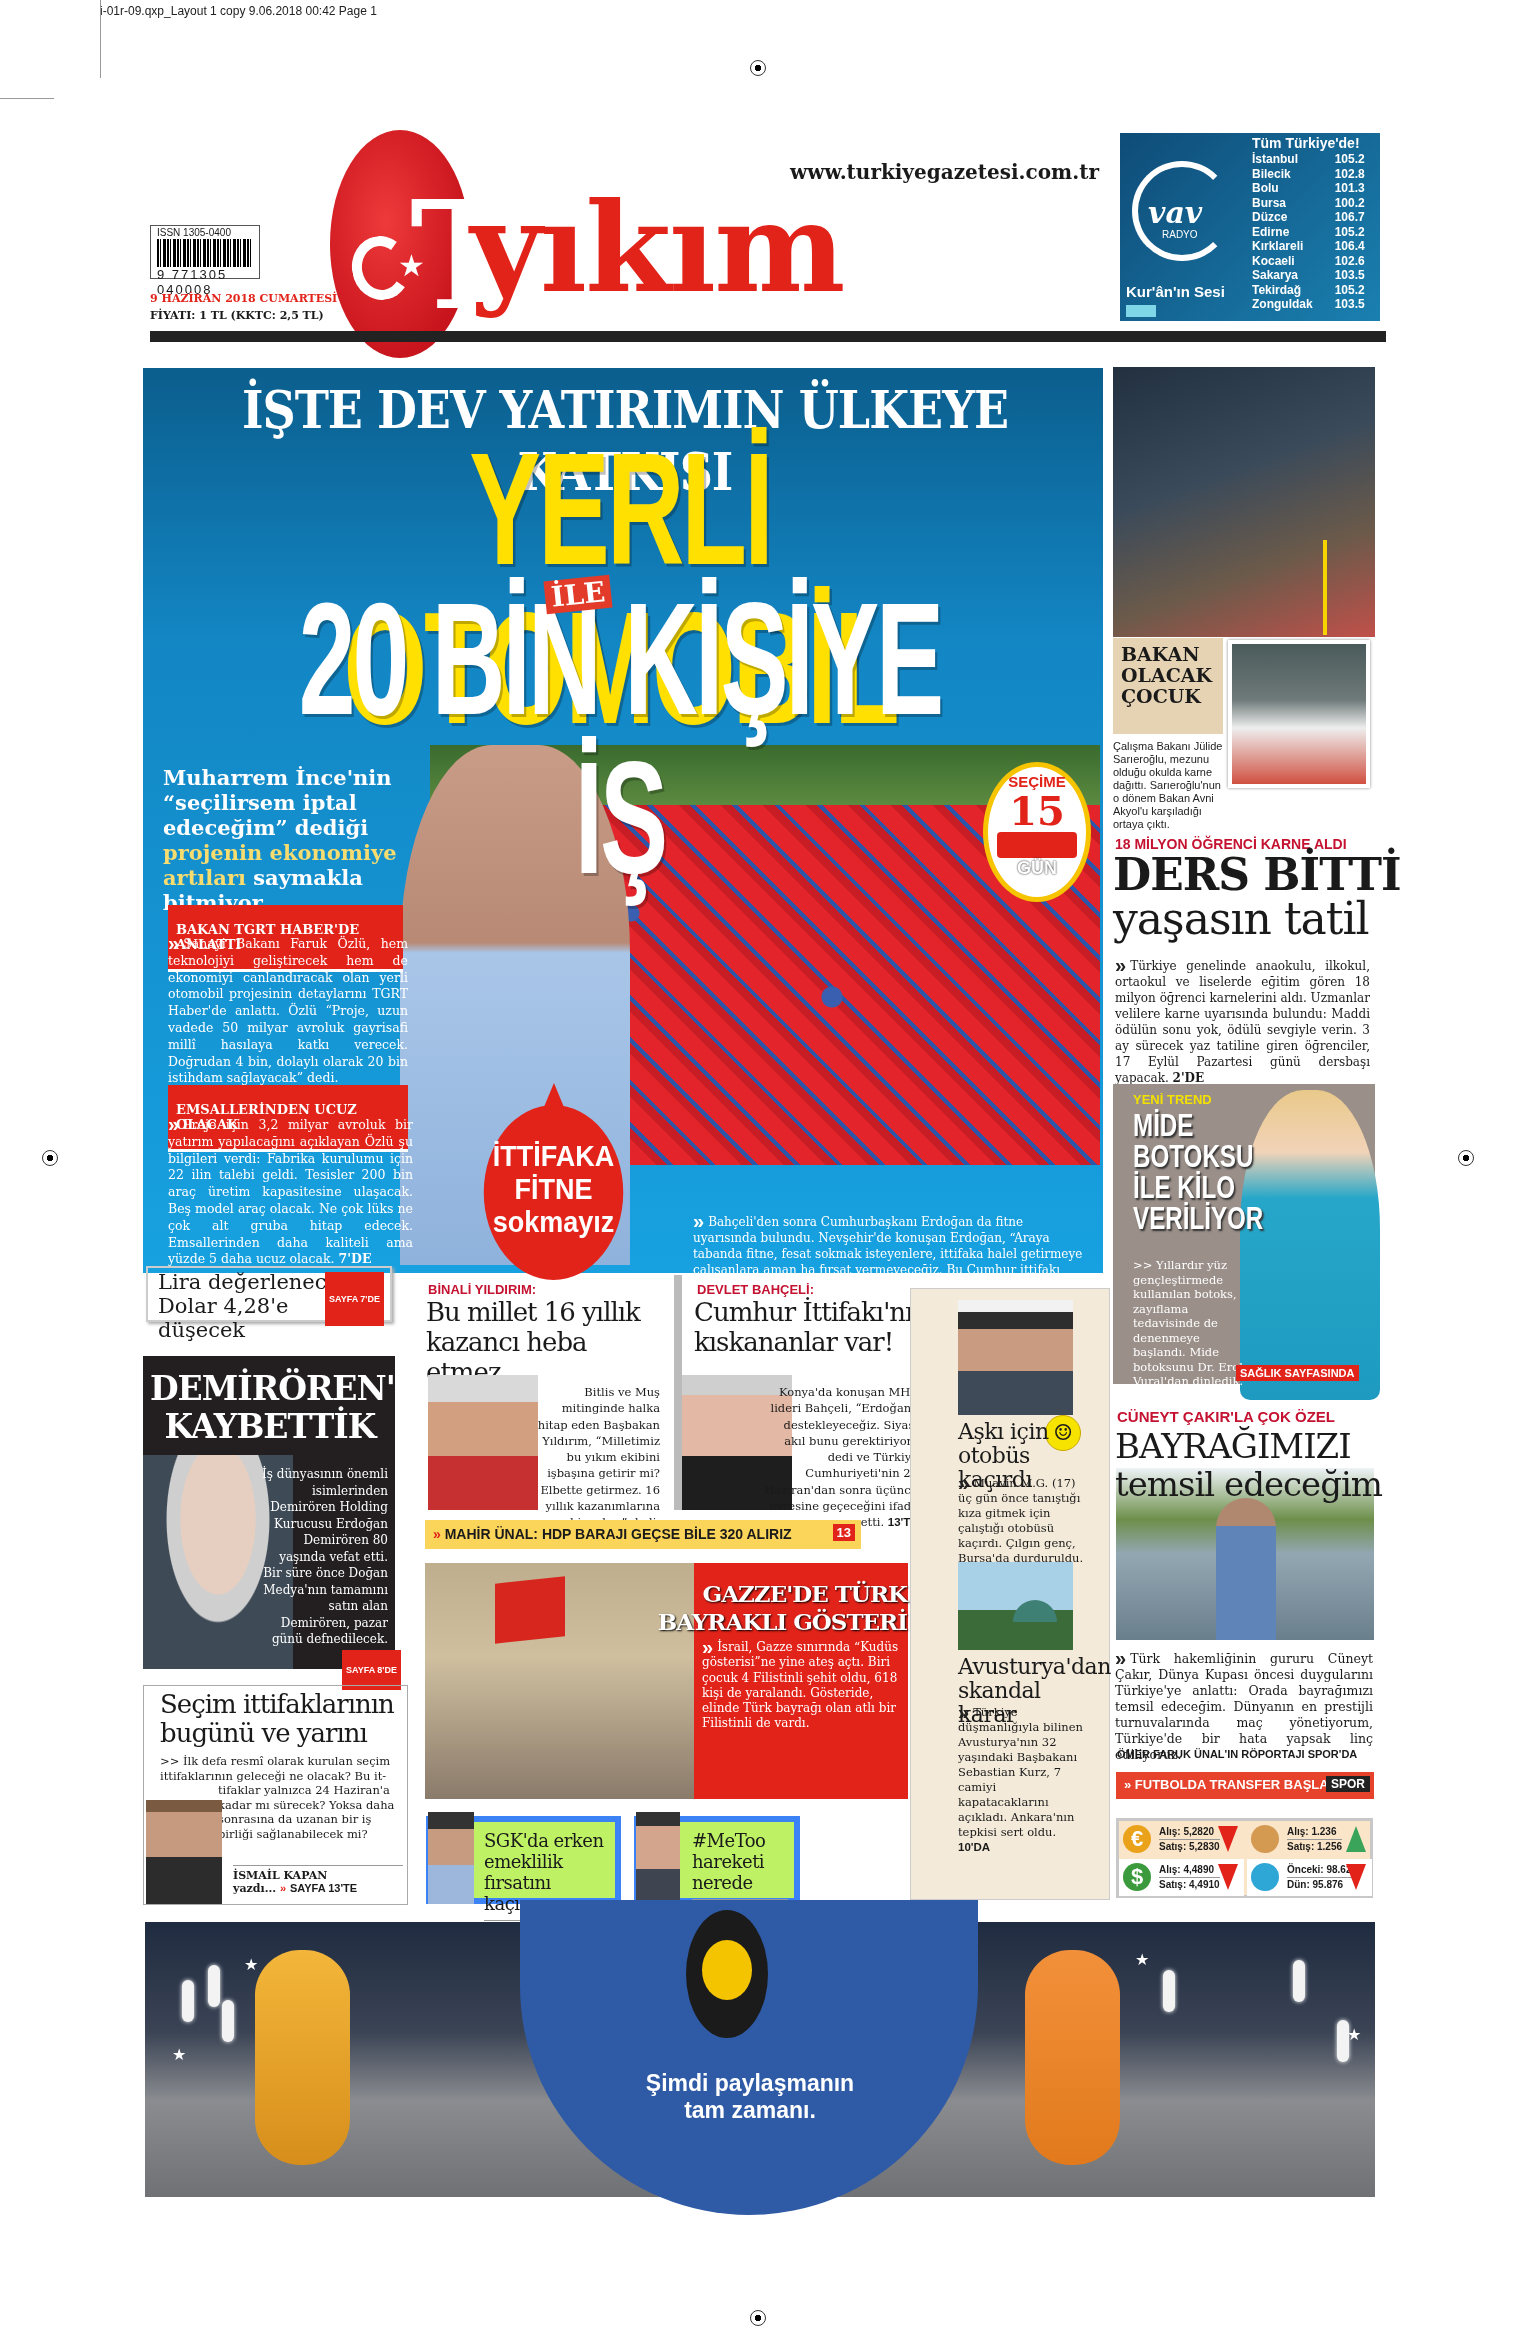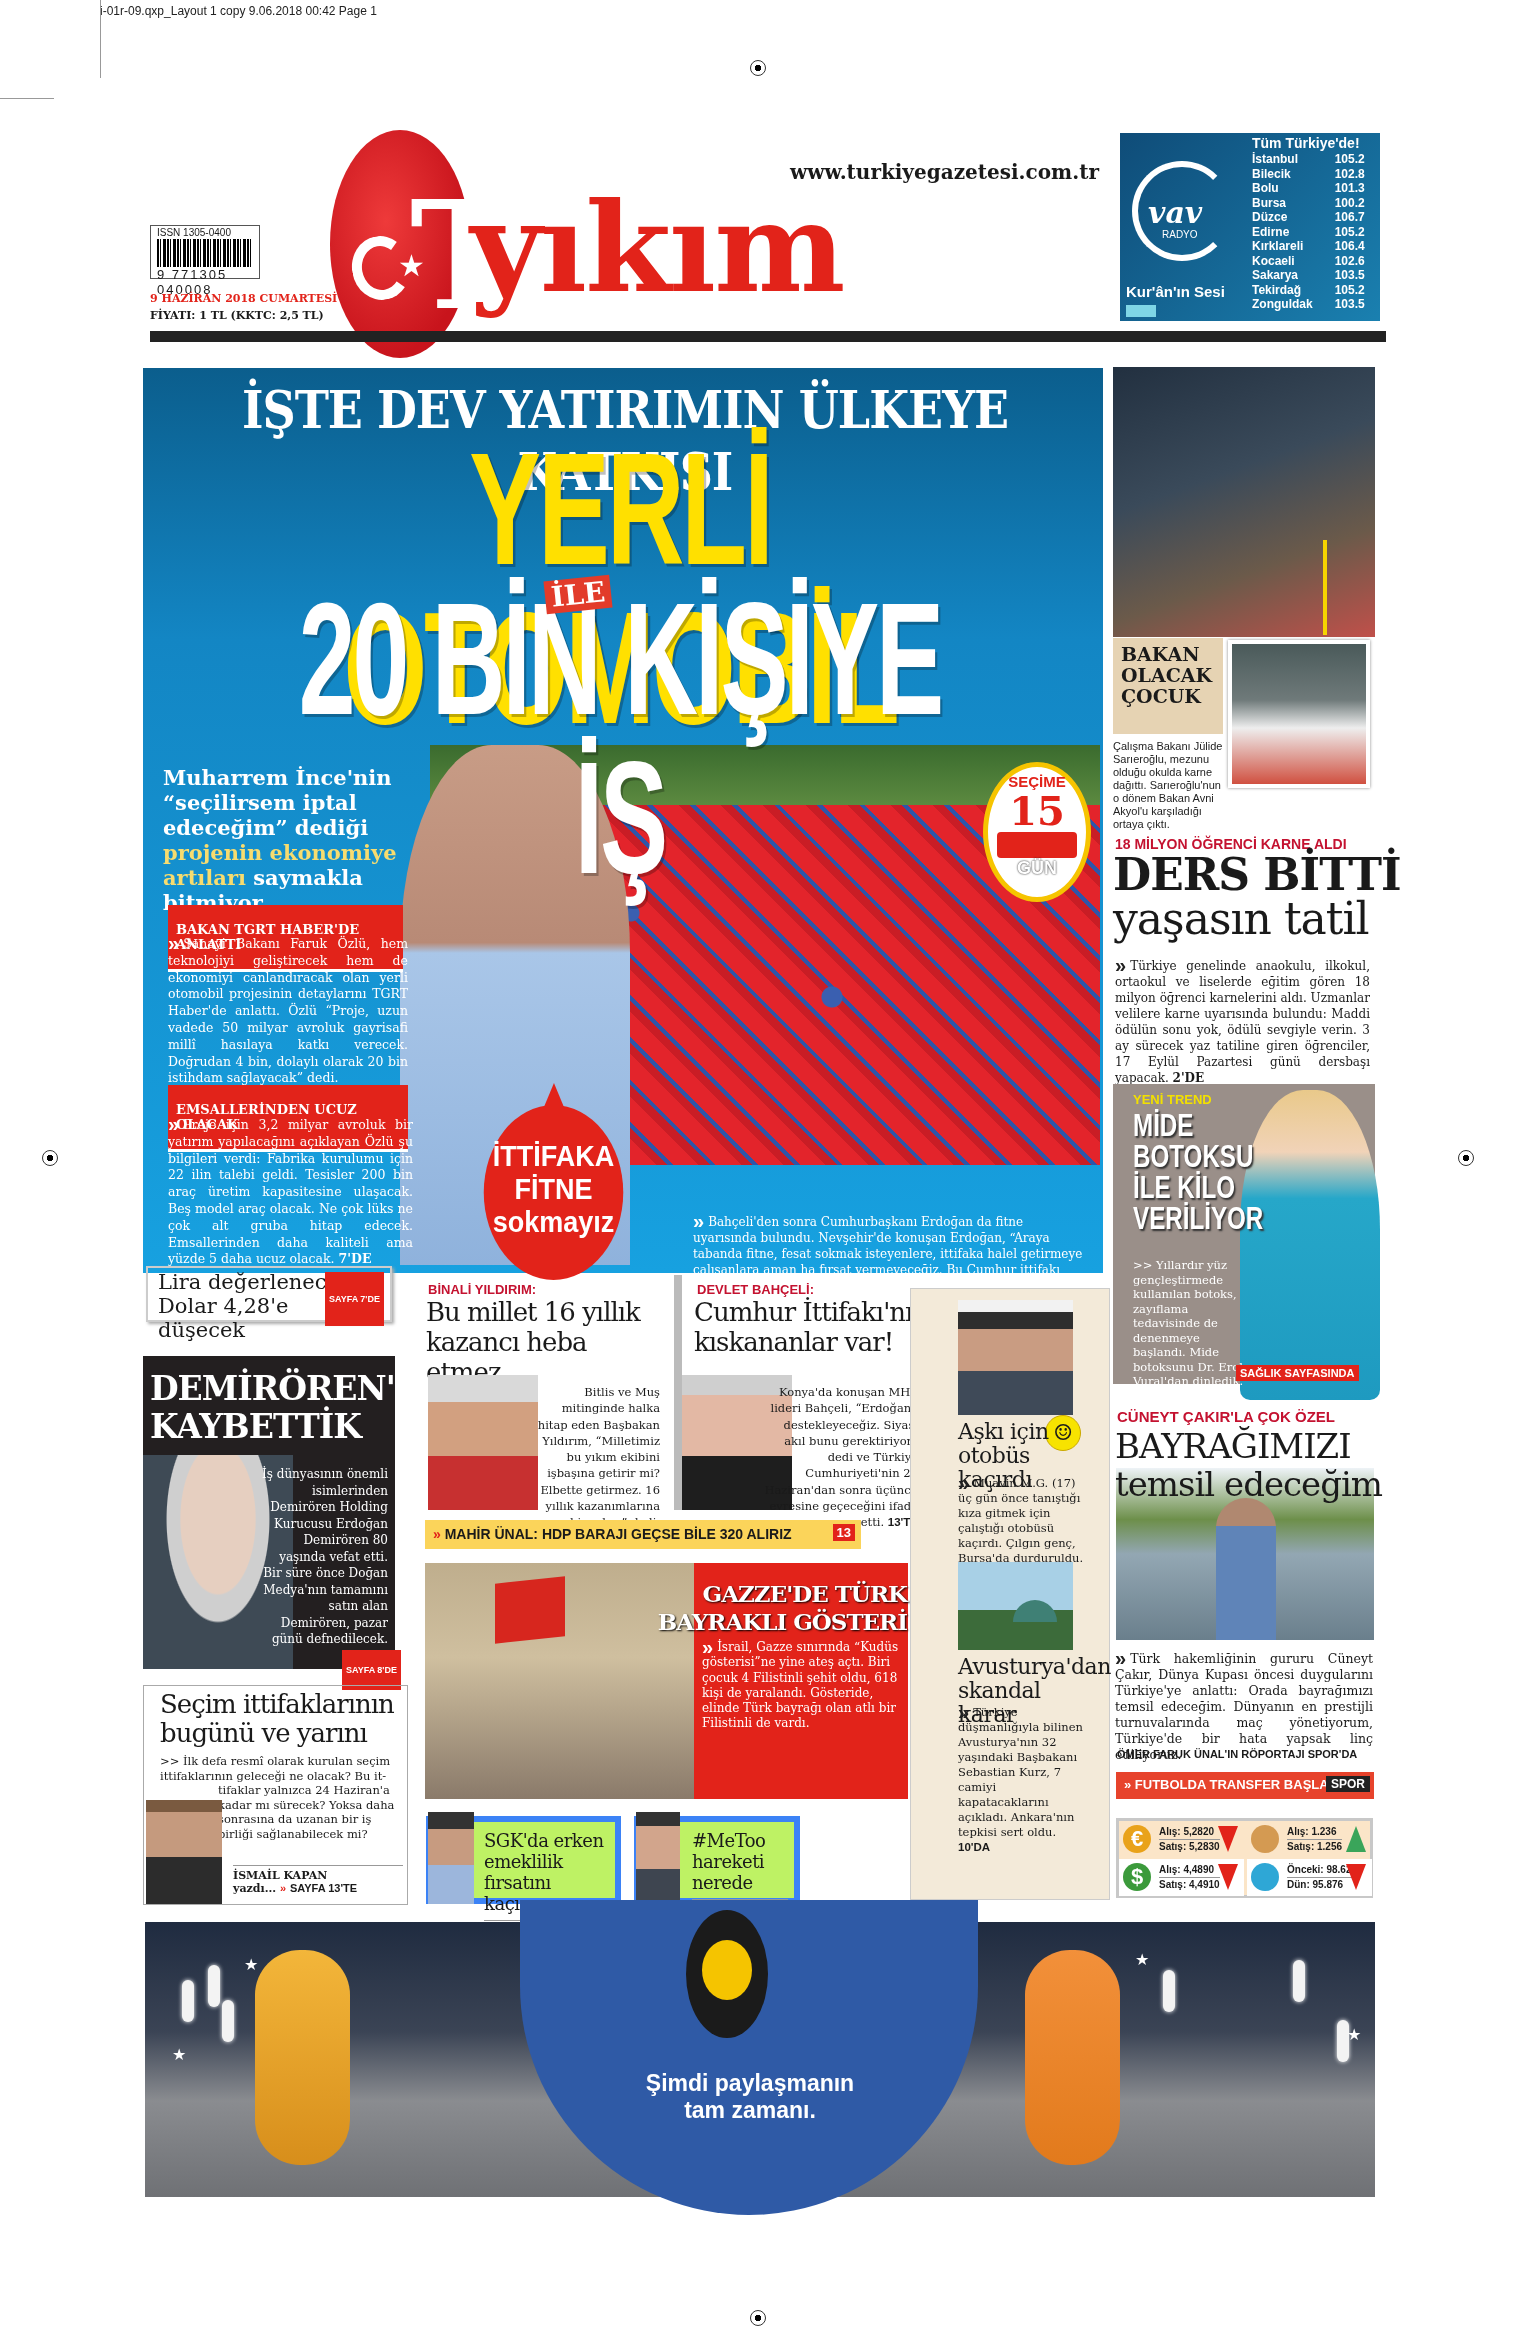--- a/index.html
+++ b/index.html
@@ -84,21 +84,21 @@
   .curr .cell{position:absolute;width:125px;height:37px}
   .curr .ic{position:absolute;left:4px;top:4px;width:28px;height:28px;border-radius:50%}
   .curr .vals{position:absolute;left:40px;top:4px;line-height:14px}
   .curr .vals div:first-child{border-bottom:1px solid #999}
   .tri-d{position:absolute;right:6px;top:5px;border-left:10px solid transparent;border-right:10px solid transparent;border-top:26px solid #e2231a}
   .tri-u{position:absolute;right:6px;top:5px;border-left:10px solid transparent;border-right:10px solid transparent;border-bottom:26px solid #3aa55a}
   
   .lira{left:146px;top:1266px;width:246px;height:56px;border:2px solid #ccc;box-shadow:2px 2px 3px #aaa;font-family:"DejaVu Serif",serif;font-size:21px;line-height:24px;padding:2px 10px}
   .sayfa{background:#e2231a;color:#fff;font-family:"Liberation Sans",sans-serif;font-weight:bold;font-size:9px;padding:15px 4px}
   .demir{left:143px;top:1356px;width:252px;height:313px;background:#231f20}
-  .demir-h{left:150px;top:1370px;width:240px;text-align:left;font-family:"DejaVu Serif",serif;font-weight:bold;font-size:33px;line-height:38px;color:#fff;letter-spacing:-1px}
+  .demir-h{left:150px;top:1370px;width:240px;text-align:center;font-family:"DejaVu Serif",serif;font-weight:bold;font-size:33px;line-height:38px;color:#fff;letter-spacing:-1px}
   .demir-photo{left:143px;top:1455px;width:150px;height:214px;background:radial-gradient(ellipse at 50% 30%,#e6cfc0 0 35%,#cfcfcf 36% 48%,#3e4a55 49%)}
   .demir-t{left:258px;top:1466px;width:130px;text-align:right;font-family:"DejaVu Serif",serif;font-size:12px;line-height:16.5px;color:#fff}
   .secim-box{left:143px;top:1685px;width:265px;height:220px;border:1px solid #aaa}
   .secim-h{left:160px;top:1690px;font-family:"DejaVu Serif",serif;font-size:26px;line-height:29px;letter-spacing:-1px}
   .secim-t1{left:160px;top:1754px;width:240px;font-family:"DejaVu Serif",serif;font-size:11.5px;line-height:14.5px}
   .secim-t2{left:218px;top:1783px;width:185px;font-family:"DejaVu Serif",serif;font-size:11.5px;line-height:14.5px}
   .kapan-photo{left:146px;top:1800px;width:76px;height:104px;background:linear-gradient(180deg,#7a5a40 0 12%,#c59a7e 12% 55%,#2c2c2c 55%)}
   .kapan-sig{left:233px;top:1865px;font-family:"DejaVu Serif",serif;font-weight:bold;font-size:11px;line-height:13px;border-top:1px solid #999;padding-top:3px;width:170px}
   .col-divider{left:674px;top:1275px;width:8px;height:235px;background:#bbb}
   .binali-k{left:428px;top:1282px;font-family:"Liberation Sans",sans-serif;font-weight:bold;font-size:13px;color:#c41230}

